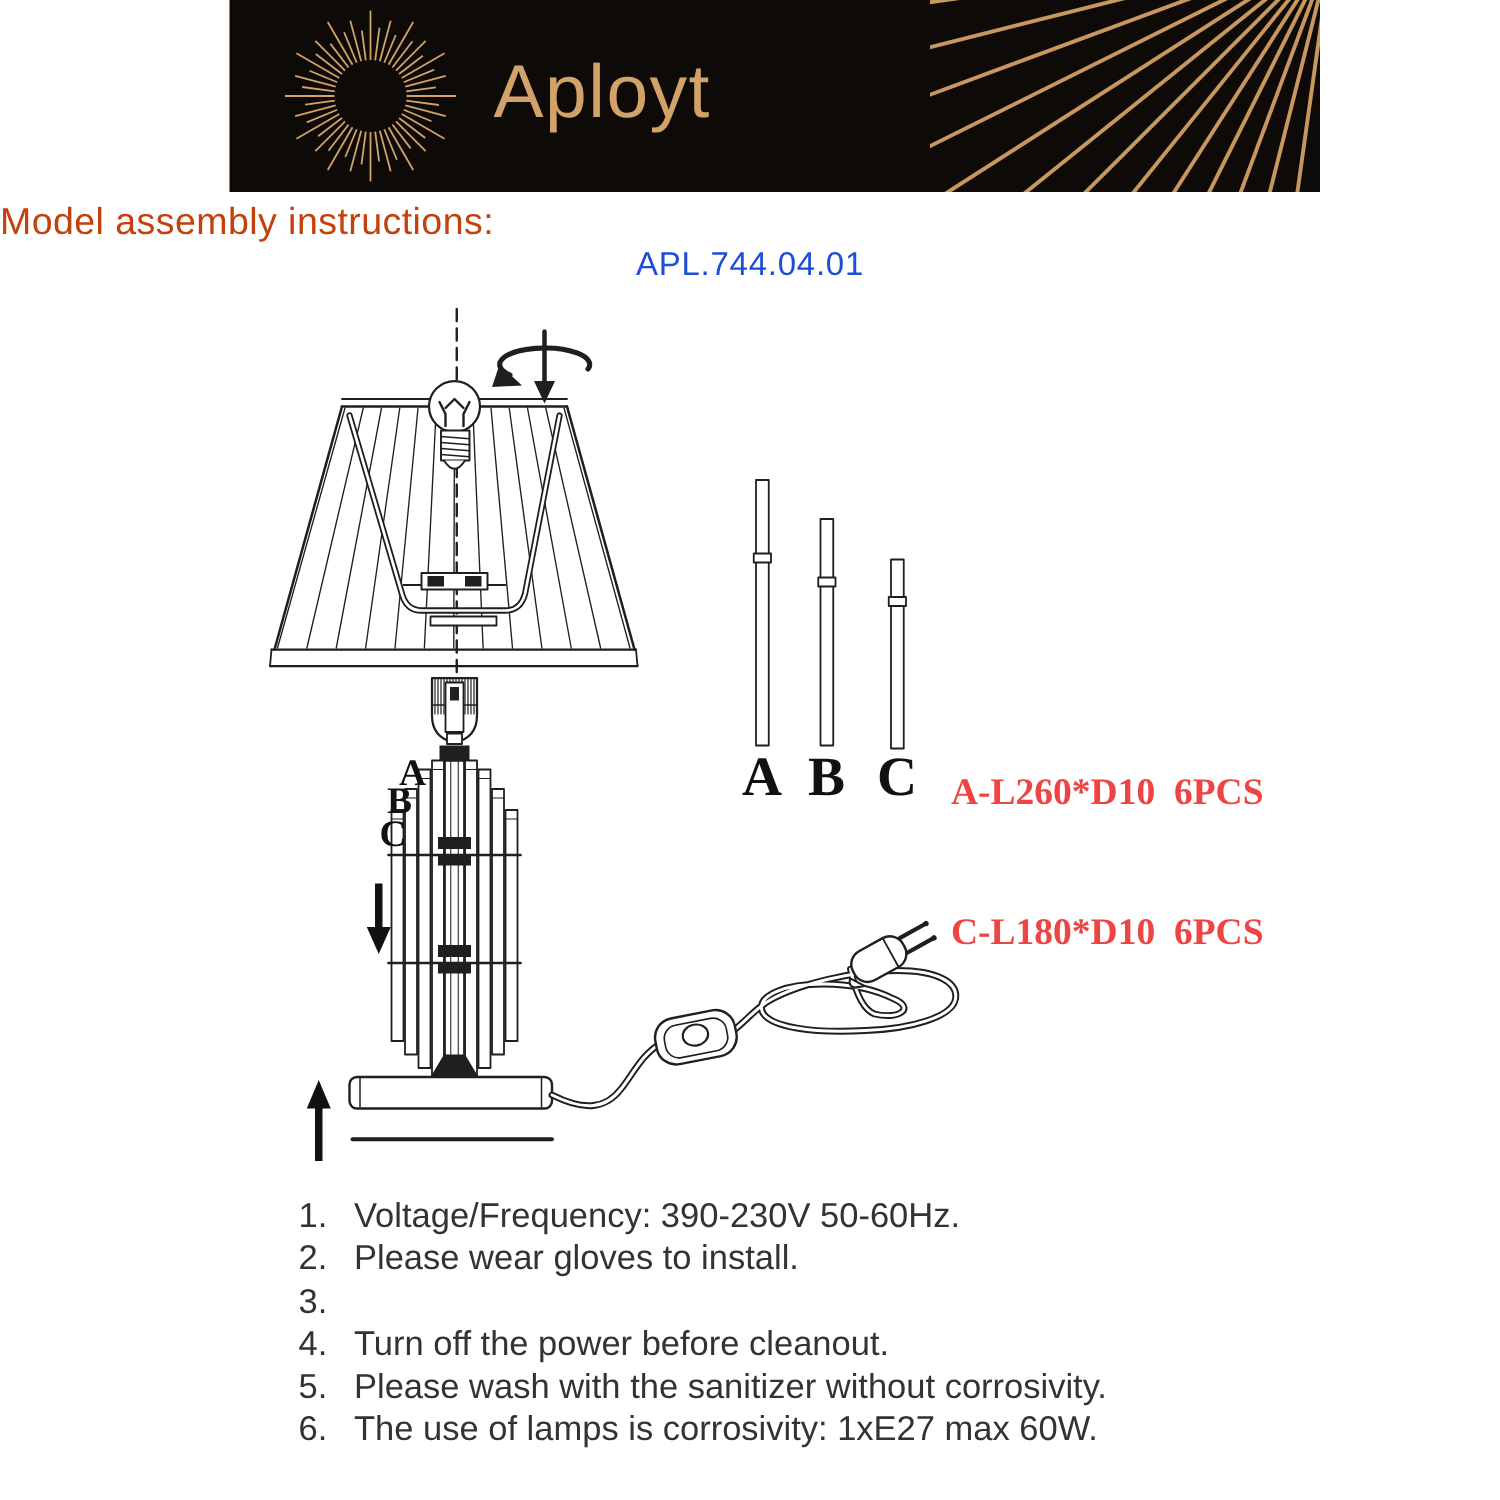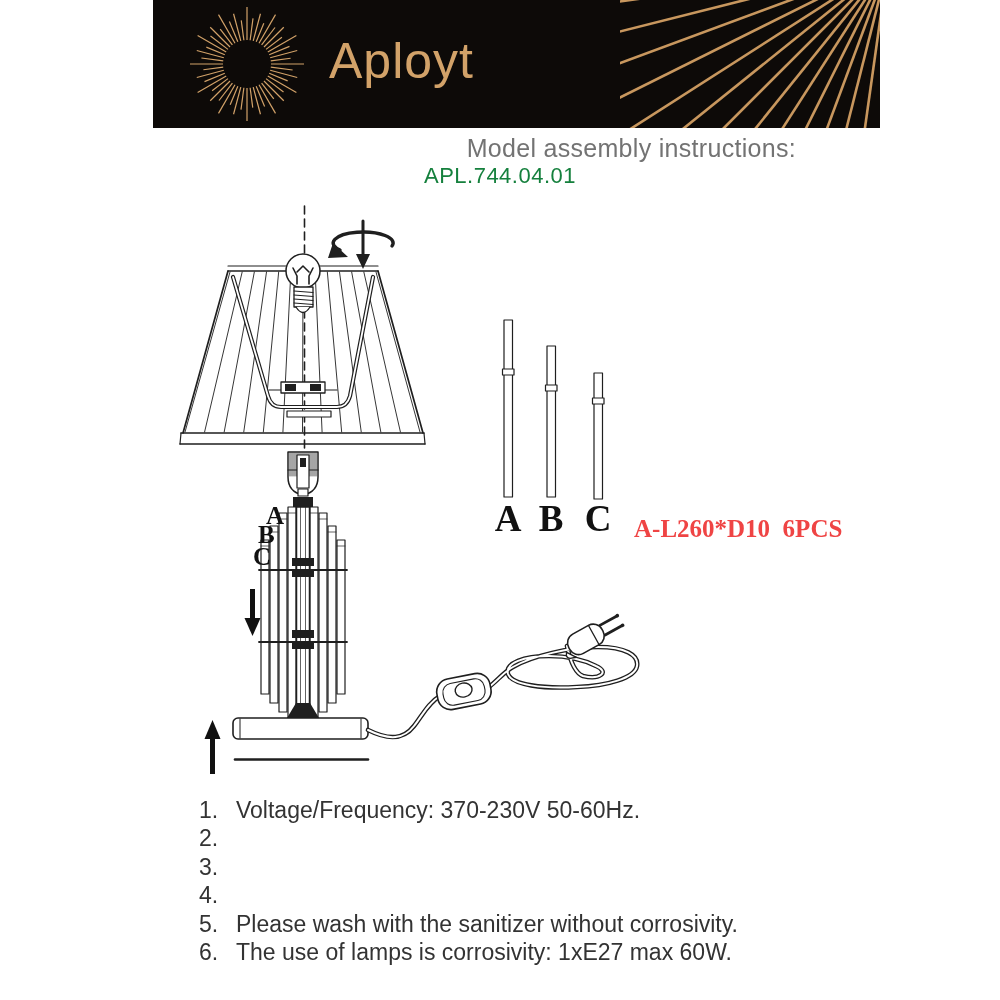--- a/index.html
+++ b/index.html
@@ -13,26 +13,26 @@
     background:#0d0a08; overflow:hidden;
   }
   .sunburst { position:absolute; left:29px; top:0; }
   .brand {
     position:absolute; left:176px; top:32px;
     font-size:50px; font-weight:400; color:#d2a269; letter-spacing:1px;
   }
   .fan { position:absolute; right:0; top:0; }
   
   .title-line1 {
-    position:absolute; left:0; top:134px; width:796px; text-align:right;
-    font-size:25px; color:#737373; letter-spacing:0.3px;
+    position:absolute; left:0; top:134px; width:796px; text-align:left;
+    font-size:25px; color:#c2410c; letter-spacing:0.3px;
   }
   .title-line2 {
     position:absolute; left:0; top:163px; width:1000px; text-align:center;
-    font-size:22px; color:#15803d; letter-spacing:0.5px;
+    font-size:22px; color:#1d4ed8; letter-spacing:0.5px;
   }
   
   .lamp-svg { position:absolute; left:150px; top:200px; }
   .cad { font-family:"Liberation Serif", serif; font-weight:bold; color:#111; position:absolute; }
   .col-label-a { left:266px; top:502px; font-size:25px; }
   .col-label-b { left:258px; top:521px; font-size:25px; }
   .col-label-c { left:253px; top:543px; font-size:25px; }
   .rod-label { width:40px; text-align:center; font-size:37px; top:497px; }
   .rod-label-a { left:488px; }
   .rod-label-b { left:531px; }
@@ -310,35 +310,38 @@
 <div class="cad col-label-a">A</div>
 <div class="cad col-label-b">B</div>
 <div class="cad col-label-c">C</div>
 
 <div class="cad rod-label rod-label-a">A</div>
 <div class="cad rod-label rod-label-b">B</div>
 <div class="cad rod-label rod-label-c">C</div>
 
 <div class="specs">
   <div>A-L260*D10  6PCS</div>
+  <div>C-L180*D10  6PCS</div>
 </div>
 
 <div class="instructions">
   <div class="inst-row">
     <span class="inst-num">1.</span>
-    <span class="inst-text">Voltage/Frequency: 370-230V 50-60Hz.</span>
+    <span class="inst-text">Voltage/Frequency: 390-230V 50-60Hz.</span>
   </div>
   <div class="inst-row">
     <span class="inst-num">2.</span>
+    <span class="inst-text">Please wear gloves to install.</span>
   </div>
   <div class="inst-row">
     <span class="inst-num">3.</span>
   </div>
   <div class="inst-row">
     <span class="inst-num">4.</span>
+    <span class="inst-text">Turn off the power before cleanout.</span>
   </div>
   <div class="inst-row">
     <span class="inst-num">5.</span>
     <span class="inst-text">Please wash with the sanitizer without corrosivity.</span>
   </div>
   <div class="inst-row">
     <span class="inst-num">6.</span>
     <span class="inst-text">The use of lamps is corrosivity: 1xE27 max 60W.</span>
   </div>
 </div>

